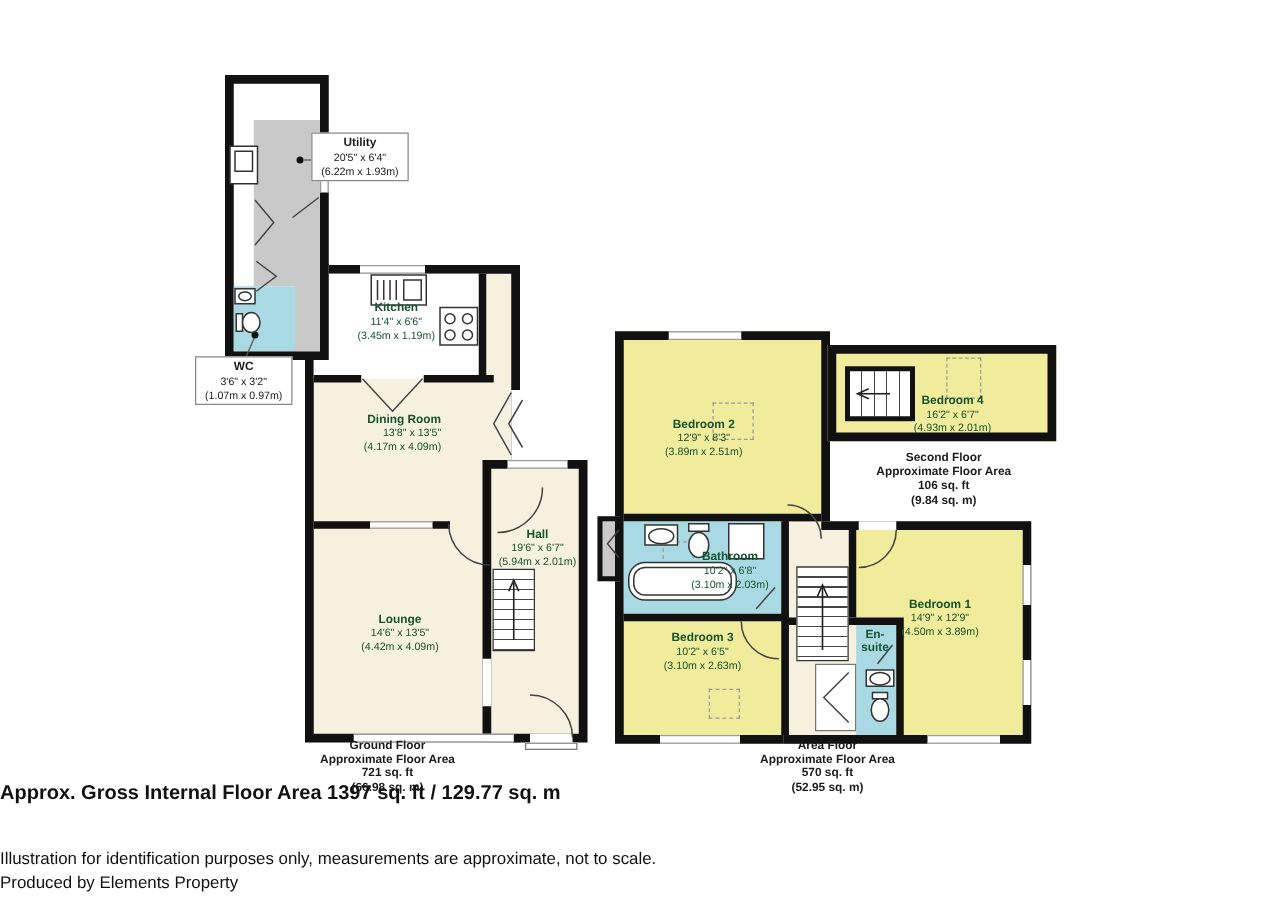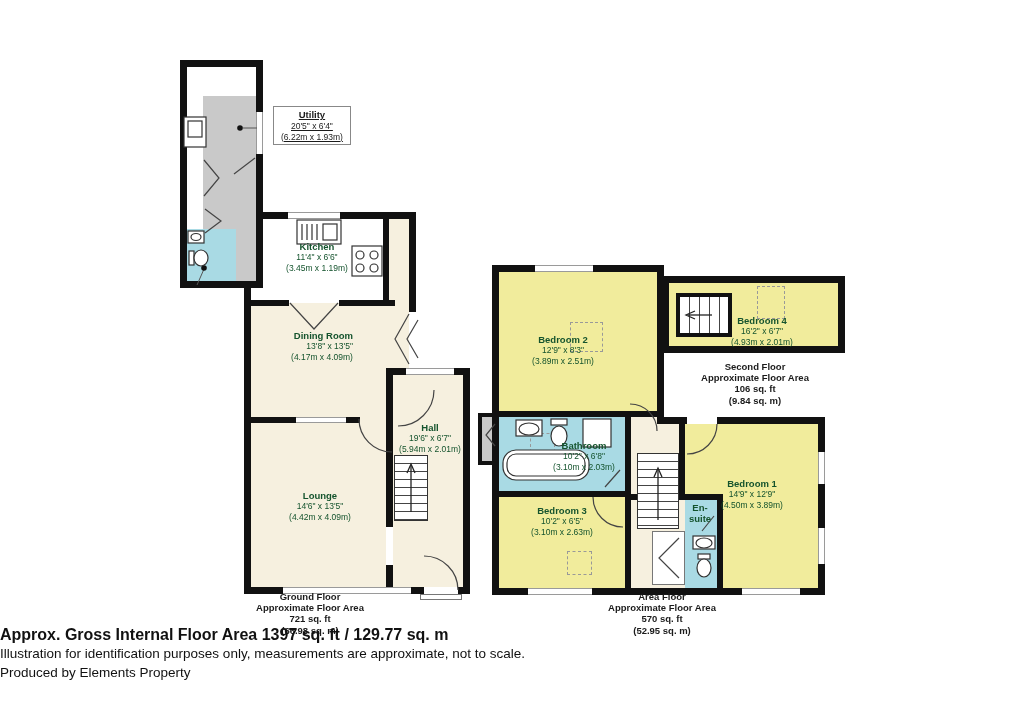--- a/index.html
+++ b/index.html
@@ -27,21 +27,21 @@
           color:#14532d;line-height:1.2;white-space:nowrap;}
   .rname{font-weight:bold;font-size:9.5px;}
   .rdim{font-size:8.5px;}
   .fsum{position:absolute;transform:translateX(-50%);text-align:center;z-index:7;
         color:#1b1b1b;line-height:1.18;white-space:nowrap;font-weight:bold;font-size:9.5px;}
   .callout{position:absolute;background:#fff;border:1px solid #888;padding:2px 7px;
            text-align:center;z-index:7;line-height:1.25;white-space:nowrap;color:#1b1b1b;}
   .ov{position:absolute;left:0;top:0;z-index:6;pointer-events:none;}
   .footer{position:absolute;left:0;width:1008px;text-align:left;color:#111;z-index:8;}
   .f1{font-weight:bold;font-size:16px;}
-  .f2{font-size:13.5px;}
+  .f2{font-size:13.5px;margin-top:33px;}
 </style>
 </head>
 <body>
 
 <div id="canvas">
 
   <div class="blk" style="left:244px;top:212px;width:172px;height:382px;background:#f6f0df;z-index:1;"></div>
   <div class="blk" style="left:386px;top:368px;width:84px;height:226px;background:#f6f0df;z-index:1;"></div>
 
   <div class="fill" style="left:251px;top:219px;width:132px;height:84px;background:#fff;z-index:2;"></div>
@@ -216,24 +216,29 @@
         <rect x="693" y="536" width="22" height="13"></rect>
           <ellipse cx="704" cy="543" rx="8" ry="5"></ellipse>
       </g>
       <g>
         <rect x="698" y="554" width="12" height="5"></rect>
           <ellipse cx="704" cy="568" rx="7" ry="9"></ellipse>
       </g>
     </g>
   </svg>
 
-  <div class="callout" style="left:273px;top:106px;text-decoration:underline;">
+  <div class="callout" style="left:249px;top:106px;">
     <div class="rname">Utility</div>
     <div class="rdim">20'5" x 6'4"</div>
     <div class="rdim">(6.22m x 1.93m)</div>
+  </div>
+  <div class="callout" style="left:156px;top:285px;">
+    <div class="rname">WC</div>
+    <div class="rdim">3'6" x 3'2"</div>
+    <div class="rdim">(1.07m x 0.97m)</div>
   </div>
 
   <div class="rlabel" style="left:317px;top:241px;">
     <div class="rname">Kitchen</div>
     <div class="rdim">11'4" x 6'6"</div>
     <div class="rdim">(3.45m x 1.19m)</div>
   </div>
   <div class="rlabel" style="left:322px;top:330px;text-align:right;">
     <div class="rname">Dining Room</div>
     <div class="rdim">13'8" x 13'5"</div>

